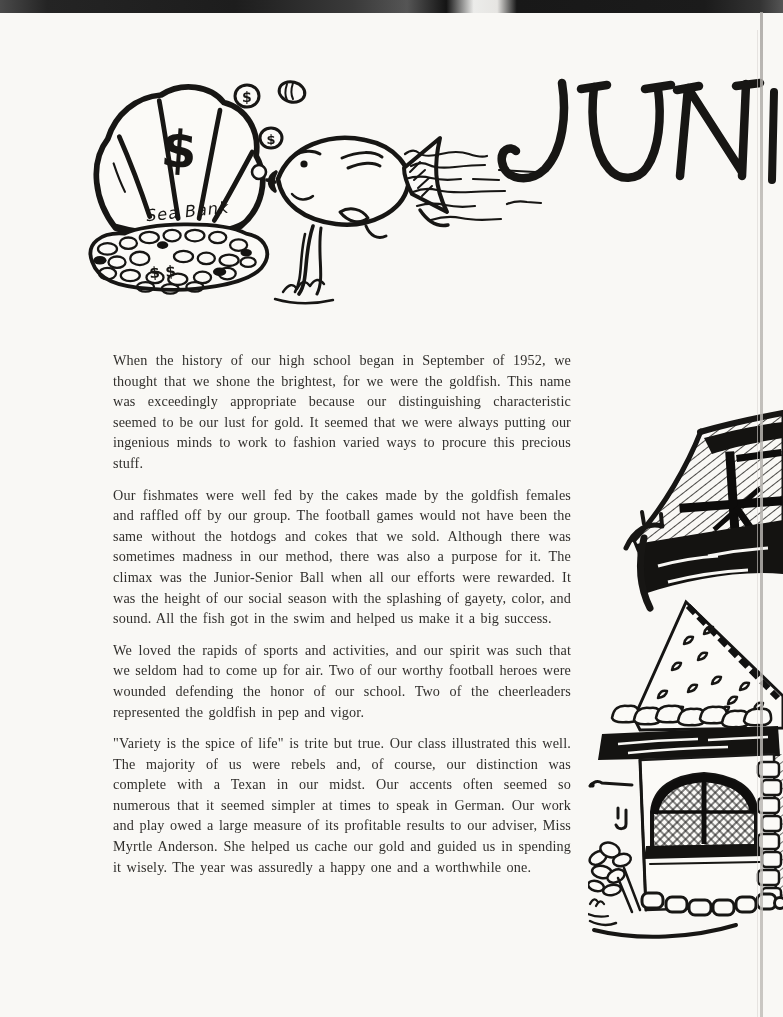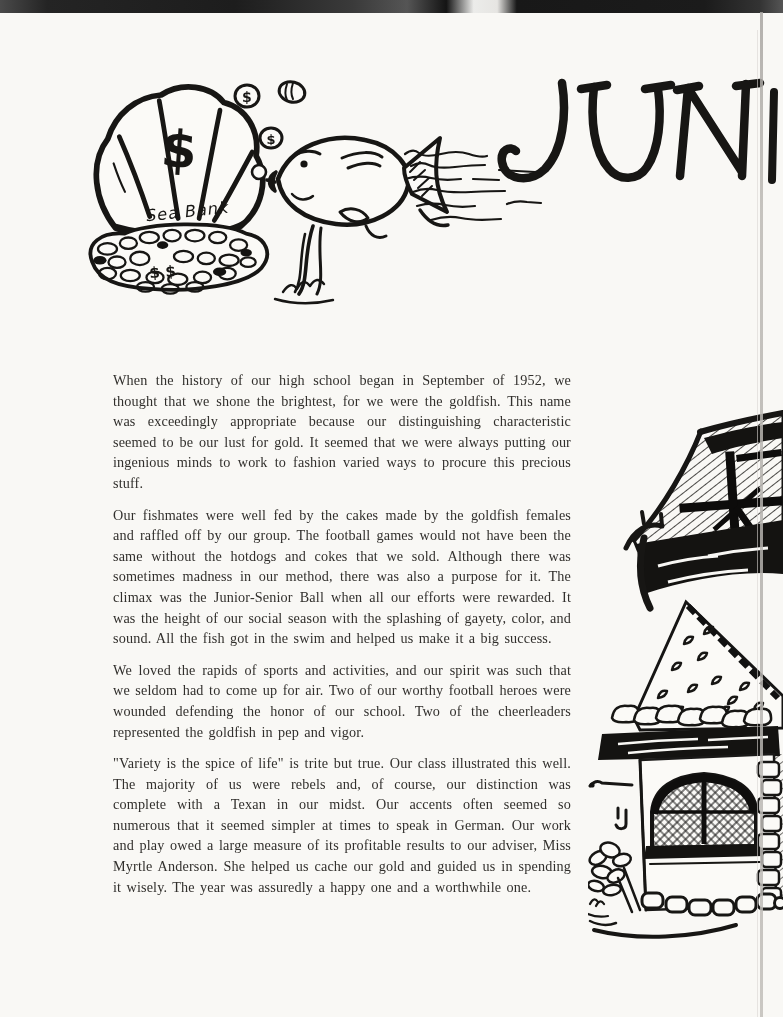--- a/index.html
+++ b/index.html
@@ -19,21 +19,21 @@
   }
   .gutter-hairline{
     position:absolute;left:757px;top:30px;bottom:0;width:1px;
     background:#d8d6d2;opacity:.6;z-index:5;
   }
   .art{position:absolute;}
   .art-shell{left:75px;top:66px;}
   .heading-art{left:478px;top:50px;}
   .art-house{left:588px;top:398px;}
   .text-column{
-    position:absolute;left:113px;top:370px;width:458px;
+    position:absolute;left:113px;top:350px;width:458px;
     color:#312f2c;
     font-size:14.2px;line-height:20.6px;
     text-align:justify;letter-spacing:.15px;word-spacing:1.6px;
   }
   .text-column p{margin:0 0 11px 0;}
   .visually-hidden{
     position:absolute;width:1px;height:1px;overflow:hidden;
     clip:rect(0 0 0 0);white-space:nowrap;
   }
   .ink{stroke:#171614;fill:none;stroke-linecap:round;stroke-linejoin:round;}

